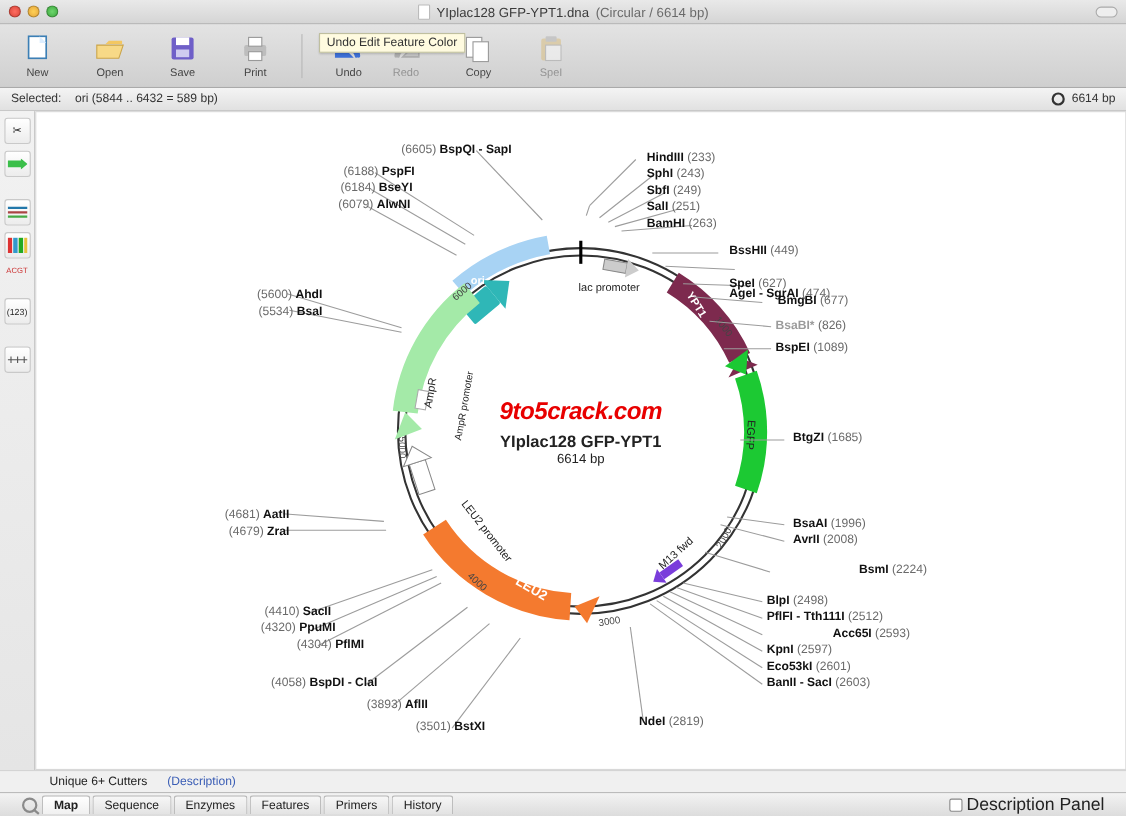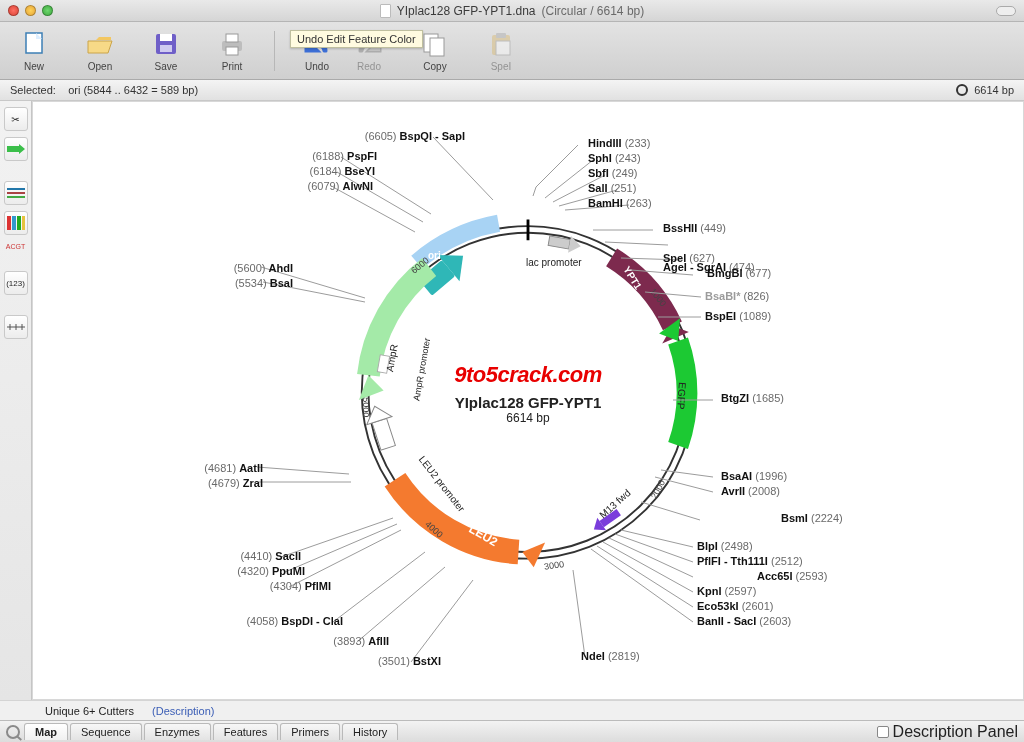--- a/index.html
+++ b/index.html
@@ -112,21 +112,21 @@
   .cutter-bar {
     height:20px; background:#f0f0f0; border-top:1px solid #d4d4d4;
     display:flex; align-items:center; padding-left:45px; gap:6px; font-size:11px;
   }
   .cutter-bar .link { color:#3a5db5; }
 
   .bottombar {
     height:22px;
     background:linear-gradient(#f3f3f3,#dcdcdc);
     border-top:1px solid #bbb;
-    display:flex; align-items:center; padding:0 6px; gap:4px;
+    display:flex; align-items:center; padding:0 20px; gap:4px;
     justify-content:space-between;
     text-align:center;
   }
   .tabs { display:flex; gap:2px; align-items:flex-end; }
   .tab {
     border:1px solid #b9b9b9; border-bottom:none;
     background:linear-gradient(#f7f7f7,#e3e3e3);
     padding:2px 10px;
     font-size:11px; border-radius:3px 3px 0 0;
   }

